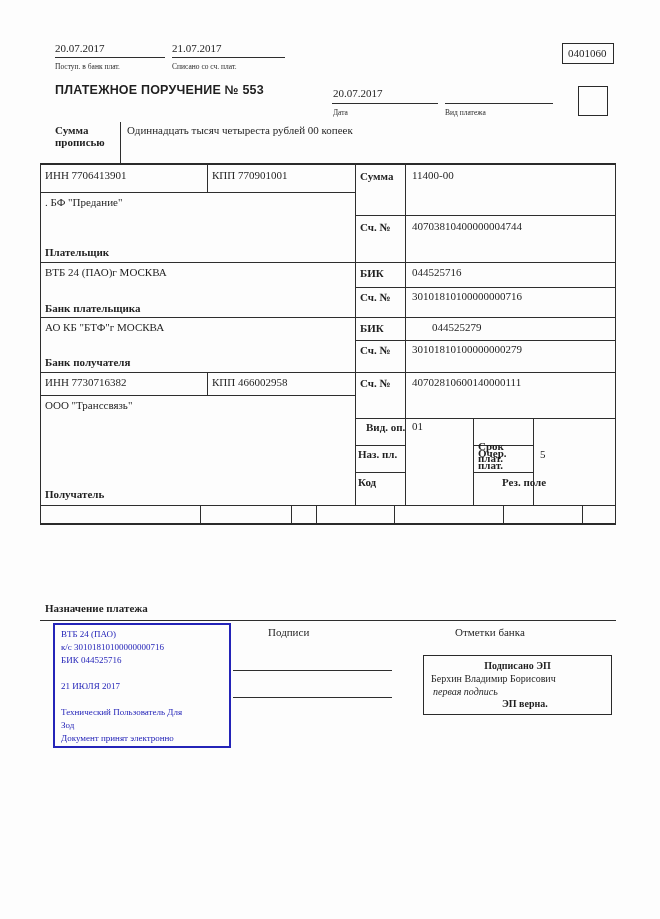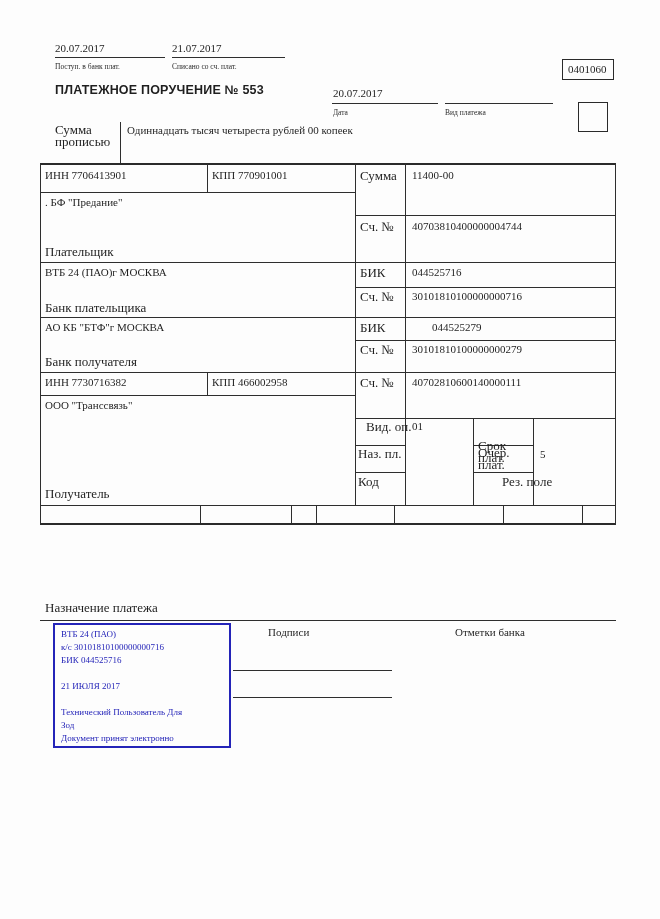--- a/index.html
+++ b/index.html
@@ -1,27 +1,27 @@
 <!DOCTYPE html>
 <html><head>
 <meta charset="utf-8">
 <style>
   html,body{margin:0;padding:0;background:#e8e8e8;}
   .page{position:relative;width:660px;height:919px;background:#fdfdfd;margin:0 auto;
         font-family:"Liberation Serif", serif;color:#1f1f1f;overflow:hidden;}
   .t{position:absolute;font-size:11px;line-height:13px;white-space:nowrap;}
-  .m{position:absolute;font-size:13px;line-height:12px;white-space:nowrap;}
+  .m{position:absolute;font-size:11px;line-height:12px;white-space:nowrap;font-weight:bold;}
   .s{position:absolute;font-size:7.5px;line-height:9px;white-space:nowrap;color:#2a2a2a;}
   .w{white-space:normal;}
   .hl{position:absolute;height:1px;background:#2e2e2e;}
   .hl2{position:absolute;height:2px;background:#2a2a2a;}
   .vl{position:absolute;width:1px;background:#2e2e2e;}
   .title{position:absolute;font-family:"Liberation Sans", sans-serif;font-weight:bold;
          font-size:12.5px;white-space:nowrap;letter-spacing:.2px;}
-  .box{position:absolute;border:1px solid #2a2a2a;background:transparent;margin-top:16px;}
+  .box{position:absolute;border:1px solid #2a2a2a;background:transparent;}
   .stamp{position:absolute;left:53px;top:623px;width:178px;height:125px;
          border:2px solid #2424b8;color:#2424b8;font-size:9px;line-height:13px;
          padding:3px 0 0 6px;white-space:pre-line;box-sizing:border-box;}
   .esign{position:absolute;left:423px;top:655px;width:189px;height:60px;
          border:1px solid #2a2a2a;box-sizing:border-box;}
   .esign .tt{position:absolute;left:0;top:4px;width:100%;text-align:center;
              font-weight:bold;font-size:10px;}
   .esign .nm{position:absolute;left:7px;top:17px;font-size:10px;white-space:nowrap;}
   .esign .rl{position:absolute;left:9px;top:30px;font-size:10px;font-style:italic;white-space:nowrap;}
   .esign .vf{position:absolute;left:78px;top:42px;font-size:10px;font-weight:bold;white-space:nowrap;}
@@ -139,14 +139,20 @@
 Технический Пользователь Для
 Зод
 Документ принят электронно</div>
 
   <div class="t" style="left:268px;top:626px;">Подписи</div>
   <div class="t" style="left:455px;top:626px;">Отметки банка</div>
 
   <div class="hl" style="left:233px;top:670px;width:159px;"></div>
   <div class="hl" style="left:233px;top:697px;width:159px;"></div>
 
+  <div class="esign">
+    <div class="tt">Подписано ЭП</div>
+    <div class="nm">Берхин Владимир Борисович</div>
+    <div class="rl">первая подпись</div>
+    <div class="vf">ЭП верна.</div>
+  </div>
 
 </div>
 
 </body></html>

